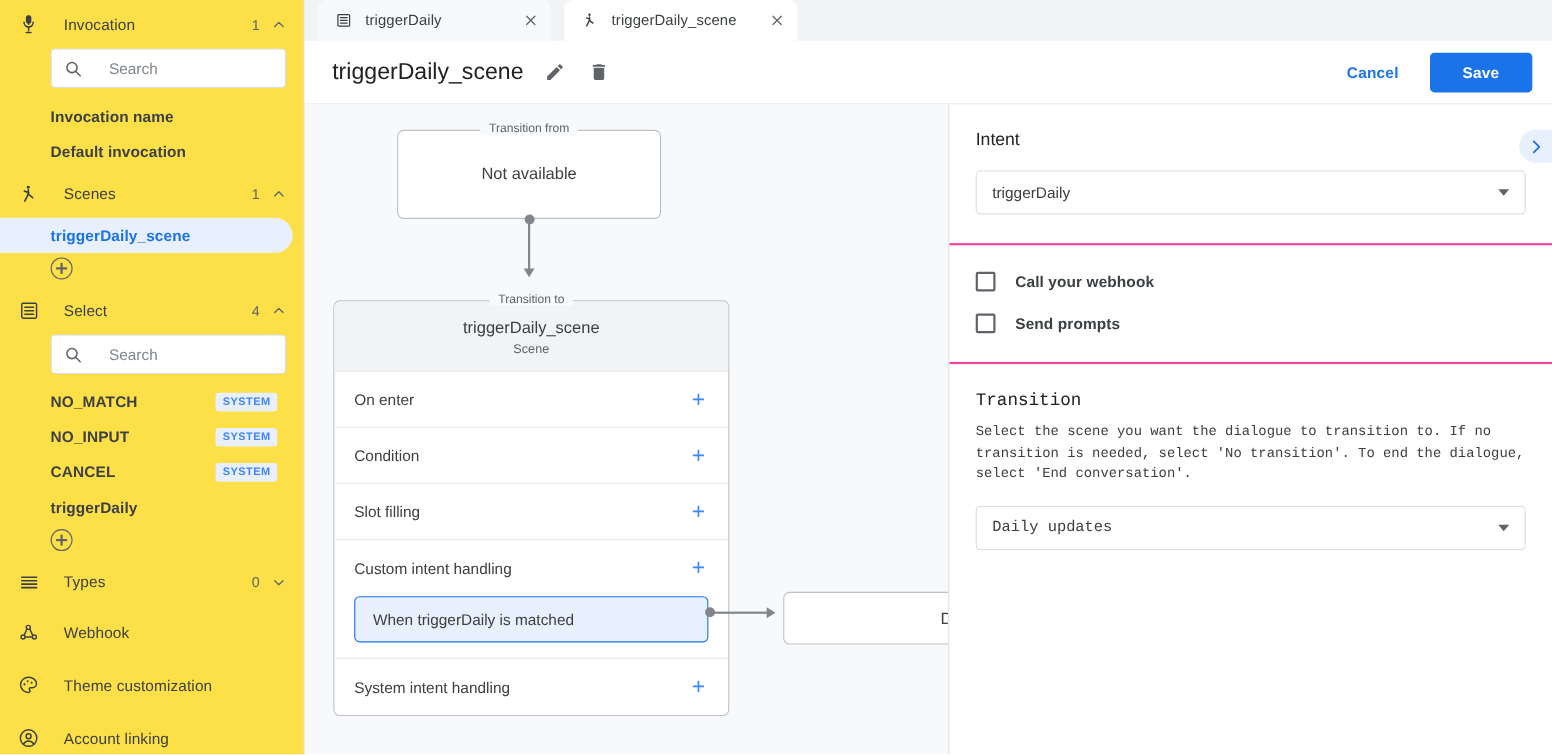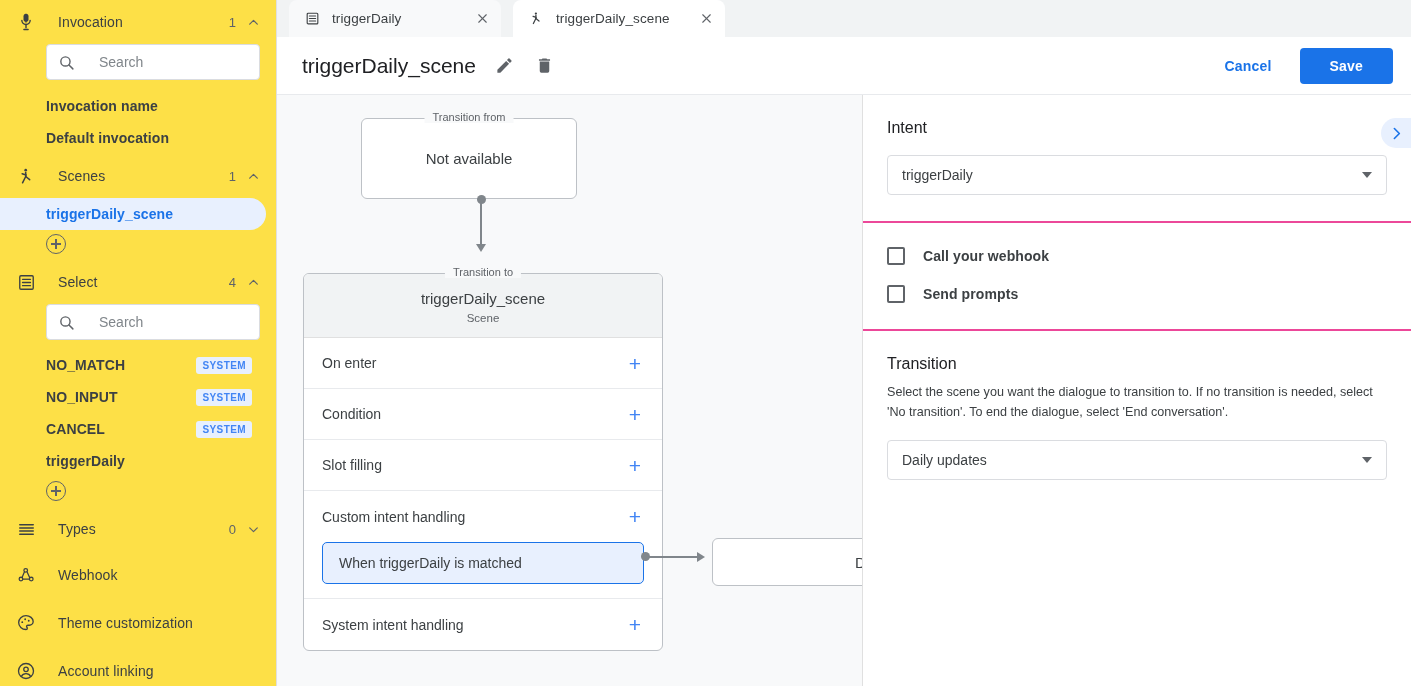--- a/index.html
+++ b/index.html
@@ -141,21 +141,21 @@
 
   
   .body-area { flex: 1; display: flex; position: relative; overflow: hidden; }
 
   
   .canvas {
     flex: 1; background: #f8f9fa; position: relative; overflow: hidden;
   }
 
   .node-from {
-    position: absolute; left: 84px; top: 23px; width: 216px; height: 81px;
+    position: absolute; left: 84px; top: 23px; width: 240px; height: 81px;
     border: 1px solid #bdc1c6; border-radius: 6px; background: #fff;
     display: flex; align-items: center; justify-content: center;
   }
   .node-from .txt { font-size: 15px; color: #3c4043; }
   .fieldset-label {
     position: absolute; top: -8px; left: 50%; transform: translateX(-50%);
     background: #f8f9fa; padding: 0 8px; font-size: 11px; color: #5f6368;
     white-space: nowrap;
   }
 
@@ -212,21 +212,21 @@
     display: flex; align-items: center; justify-content: center;
   }
   .node-daily .txt { font-size: 15px; color: #3c4043; }
 
   
   .rpanel {
     width: 549px; flex: 0 0 549px; background: #fff; height: 100%;
     border-left: 1px solid #e0e0e0; position: relative; overflow: hidden;
   }
   .rp-sec { padding: 24px 24px 26px 24px; border-bottom: 2px solid #ec4899; }
-  .rp-sec.nb { border-bottom: none; }
+  .rp-sec.nb { border-bottom: none; font-family: Liberation Mono, monospace; }
   .rp-title { font-size: 16px; color: #202124; margin: 0 0 18px 0; font-weight: normal; }
   .rp-desc { font-size: 12.6px; color: #3c4043; line-height: 1.55; margin: -8px 0 18px 0; }
   .select {
     height: 40px; border: 1px solid #dadce0; border-radius: 4px;
     display: flex; align-items: center; padding: 0 14px;
     font-size: 14px; color: #3c4043; cursor: pointer; background: #fff;
   }
   .select .val { flex: 1; }
   .caret {
     width: 0; height: 0; border-left: 5px solid transparent;

